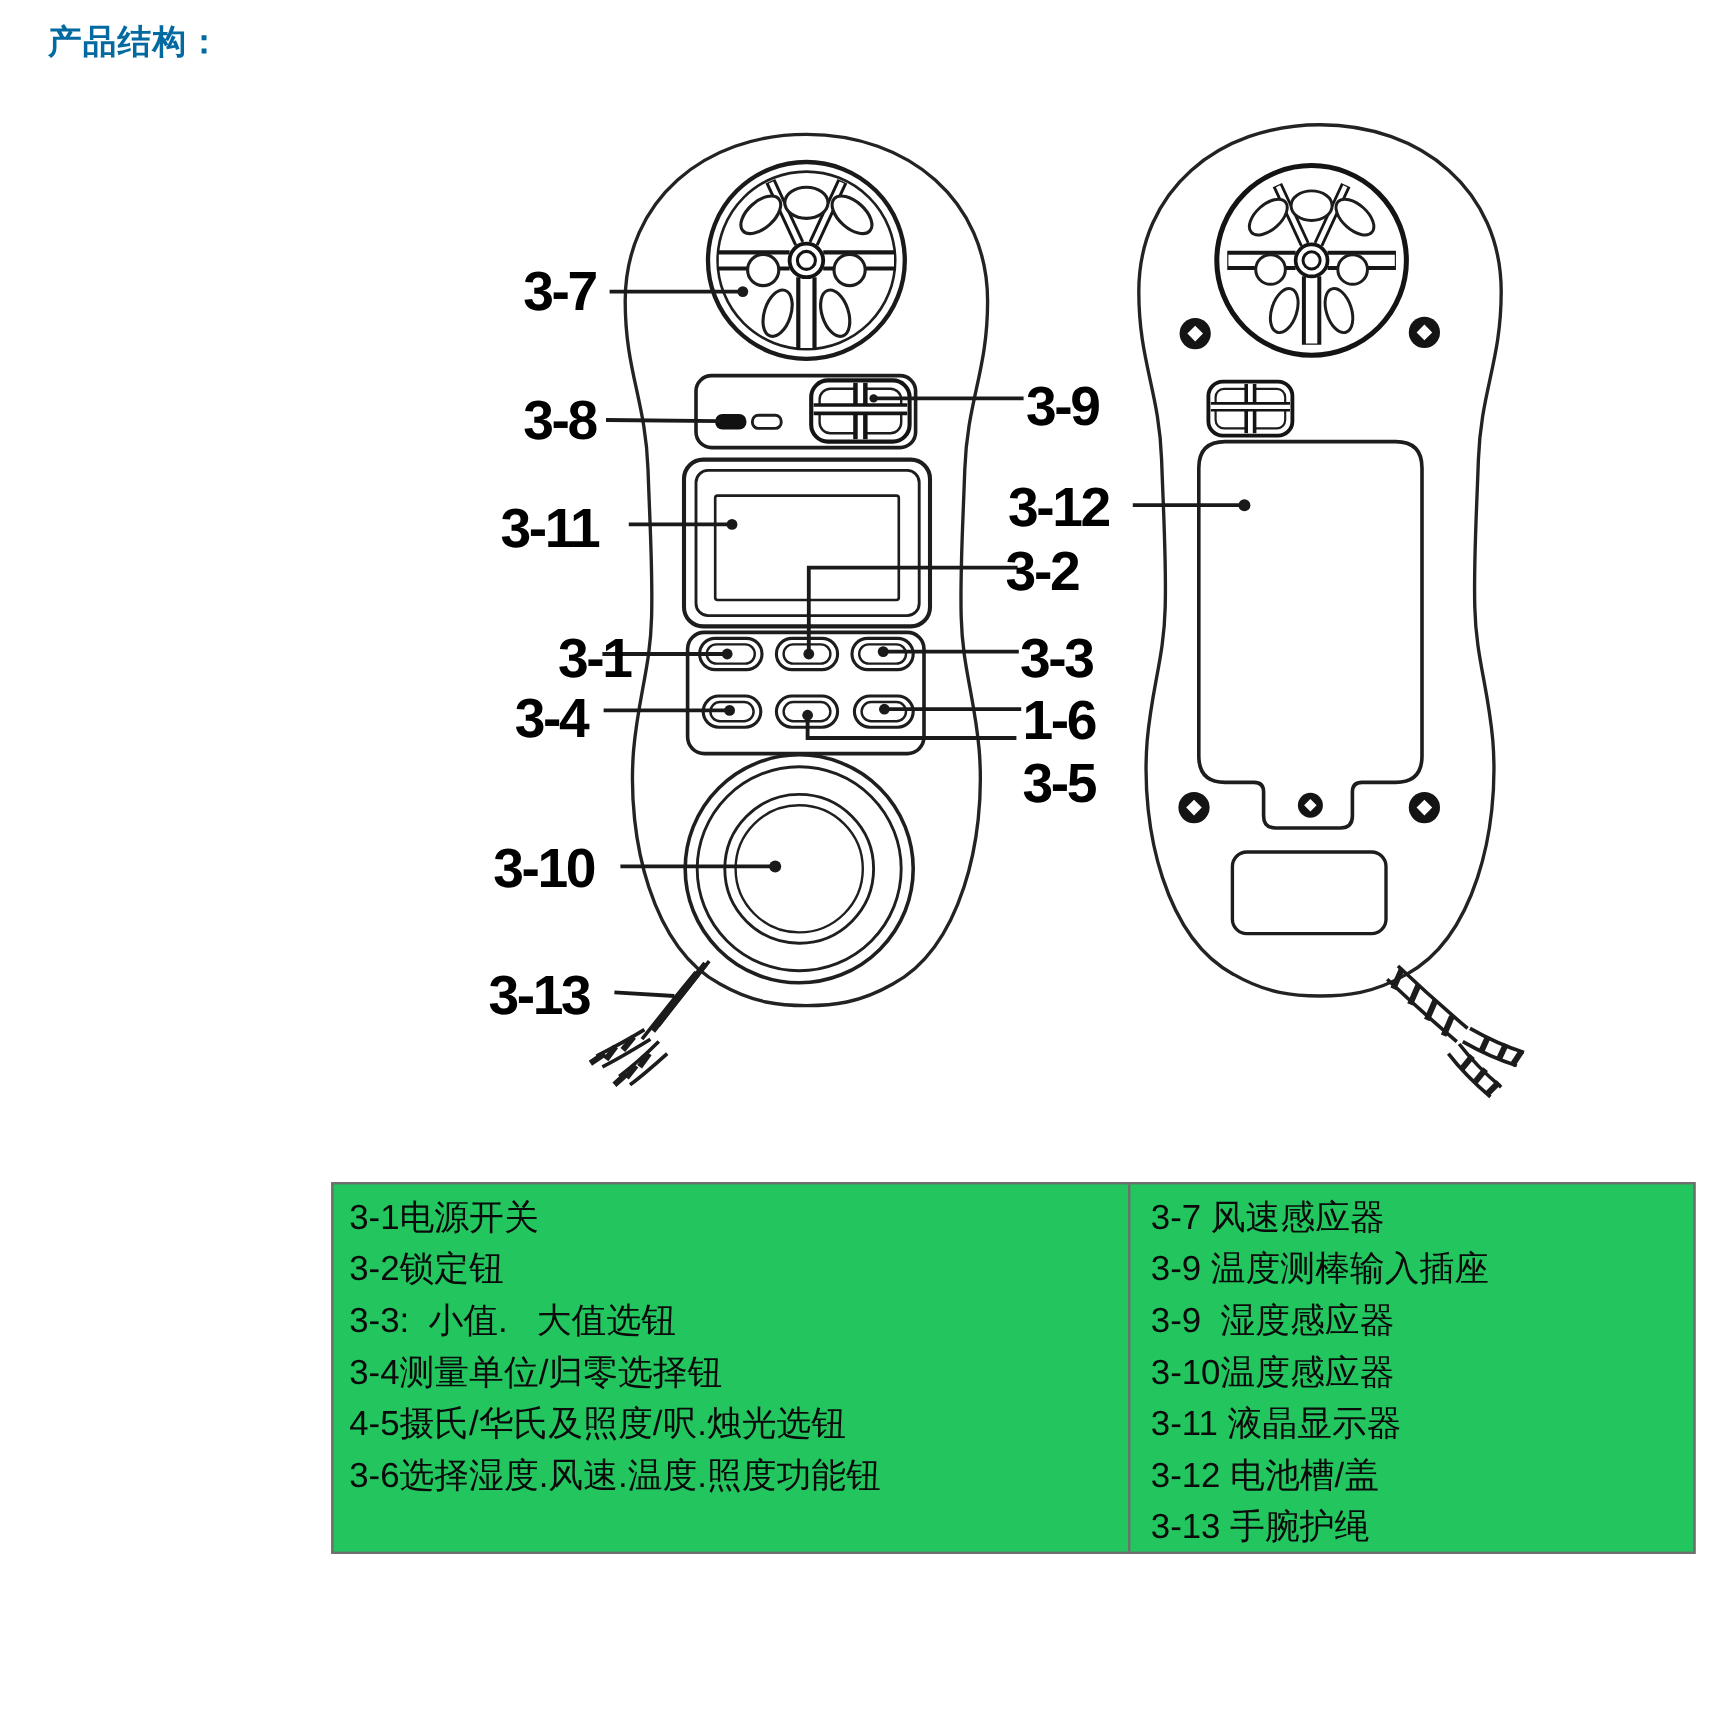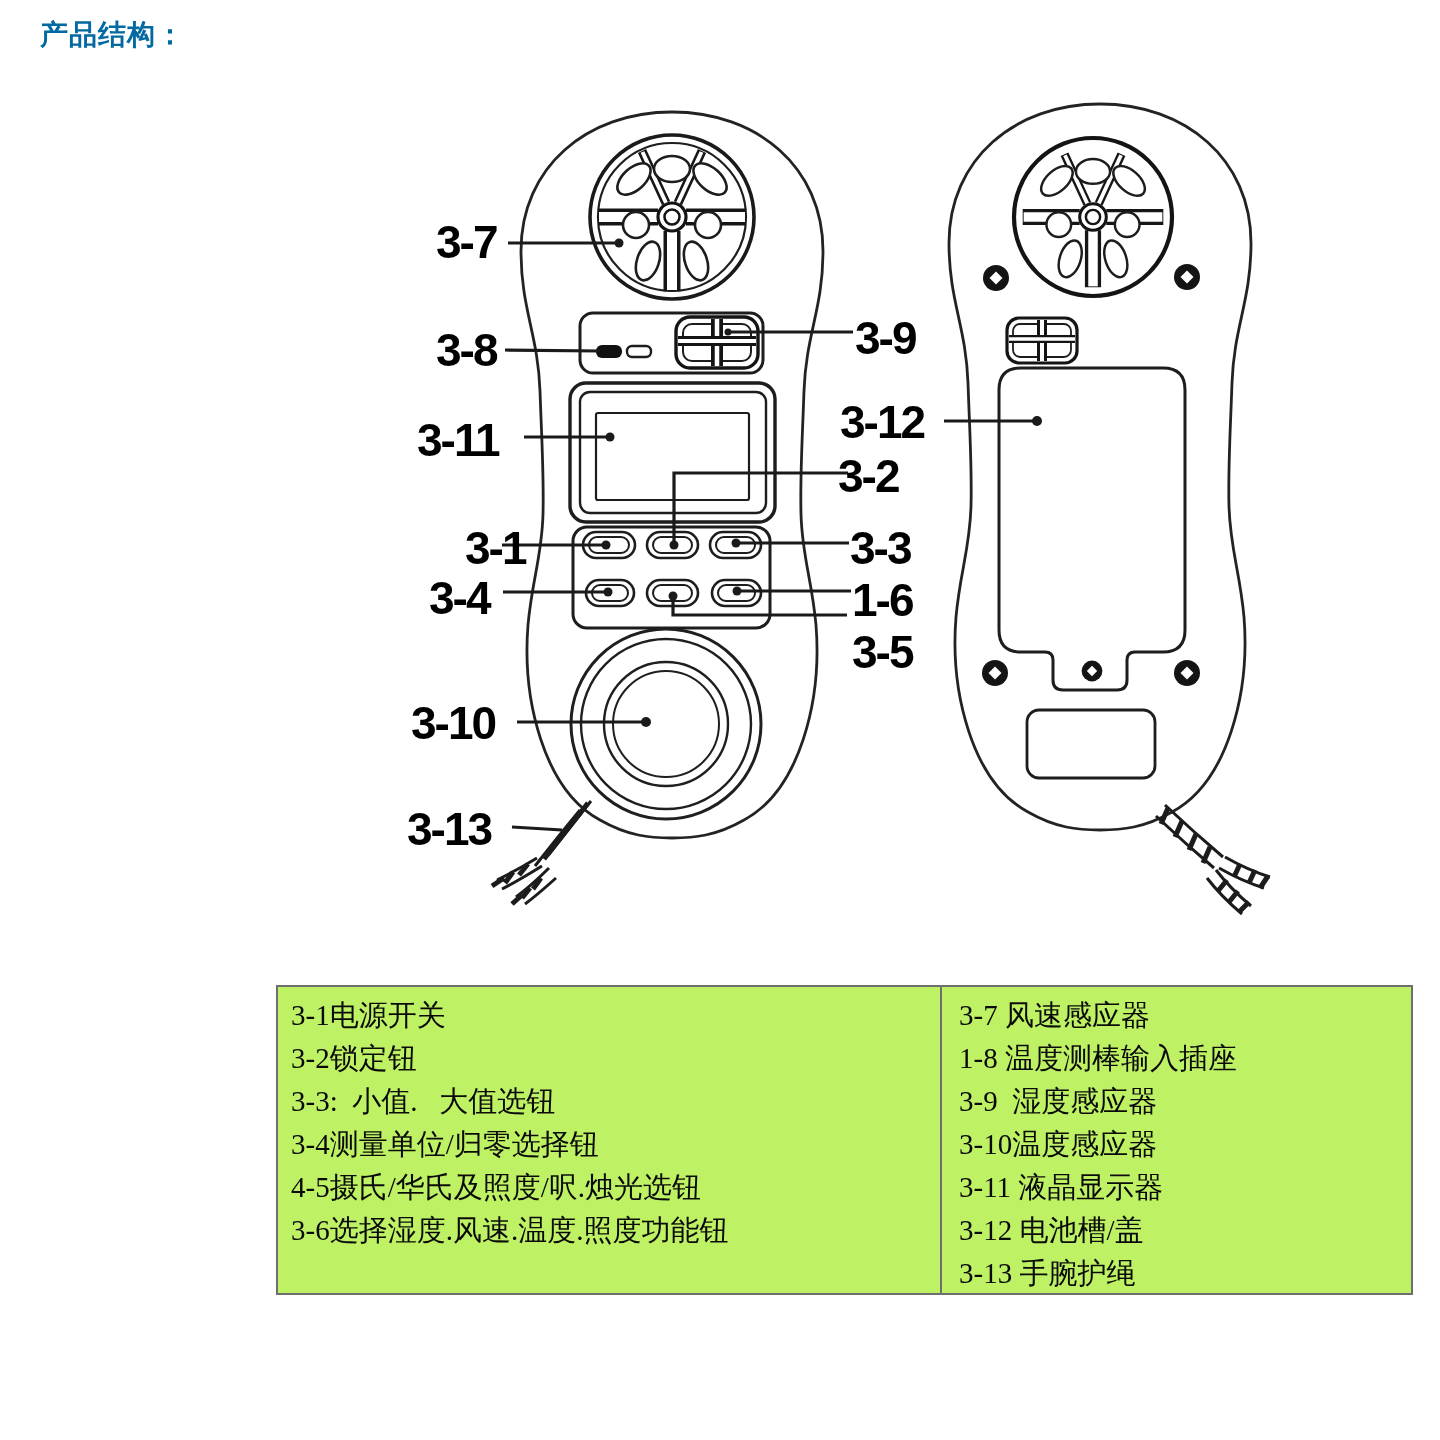--- a/index.html
+++ b/index.html
@@ -1,20 +1,20 @@
 <!DOCTYPE html>
 <html><head>
 <meta charset="utf-8">
 <style>
   html,body{margin:0;padding:0;background:#fff;}
   .canvas{position:relative;width:1440px;height:1440px;background:#fff;font-family:"Liberation Sans",sans-serif;color:#111;overflow:hidden;}
   .title{position:absolute;left:40px;top:16px;font-size:28px;font-weight:bold;letter-spacing:1px;color:#0369a1;}
   svg.diagram{position:absolute;left:0;top:0;}
   .callout{position:absolute;font-size:46px;font-weight:bold;letter-spacing:-2px;color:#000000;line-height:1;font-family:"Liberation Sans",sans-serif;}
-  .legend{position:absolute;left:276px;top:985px;width:1137px;height:310px;border:2px solid #6f6f6f;display:flex;box-sizing:border-box;background:#bef264;font-family:Liberation Serif, serif;}
+  .legend{position:absolute;left:276px;top:985px;width:1137px;height:310px;border:2px solid #6f6f6f;display:flex;box-sizing:border-box;background:#22c55e;}
   .legend .col{box-sizing:border-box;}
   .legend .col.left{width:664px;border-right:2px solid #6f6f6f;padding:7px 0 0 13px;}
   .legend .col.right{flex:1;padding:7px 0 0 17px;}
   .legend .row{height:43px;line-height:43px;font-size:29px;white-space:pre;color:#0a0a0a;}
 </style>
 </head>
 <body>
 
 <div class="canvas">
   <div class="title">产品结构：</div>
@@ -250,21 +250,21 @@
     <div class="col left">
       <div class="row">3-1电源开关</div>
       <div class="row">3-2锁定钮</div>
       <div class="row">3-3:  小值.   大值选钮</div>
       <div class="row">3-4测量单位/归零选择钮</div>
       <div class="row">4-5摄氏/华氏及照度/呎.烛光选钮</div>
       <div class="row">3-6选择湿度.风速.温度.照度功能钮</div>
     </div>
     <div class="col right">
       <div class="row">3-7 风速感应器</div>
-      <div class="row">1-8 温度测棒输入插座</div>
+      <div class="row">3-9 温度测棒输入插座</div>
       <div class="row">3-9  湿度感应器</div>
       <div class="row">3-10温度感应器</div>
       <div class="row">3-11 液晶显示器</div>
       <div class="row">3-12 电池槽/盖</div>
       <div class="row">3-13 手腕护绳</div>
     </div>
   </div>
 </div>
 
 </body></html>

